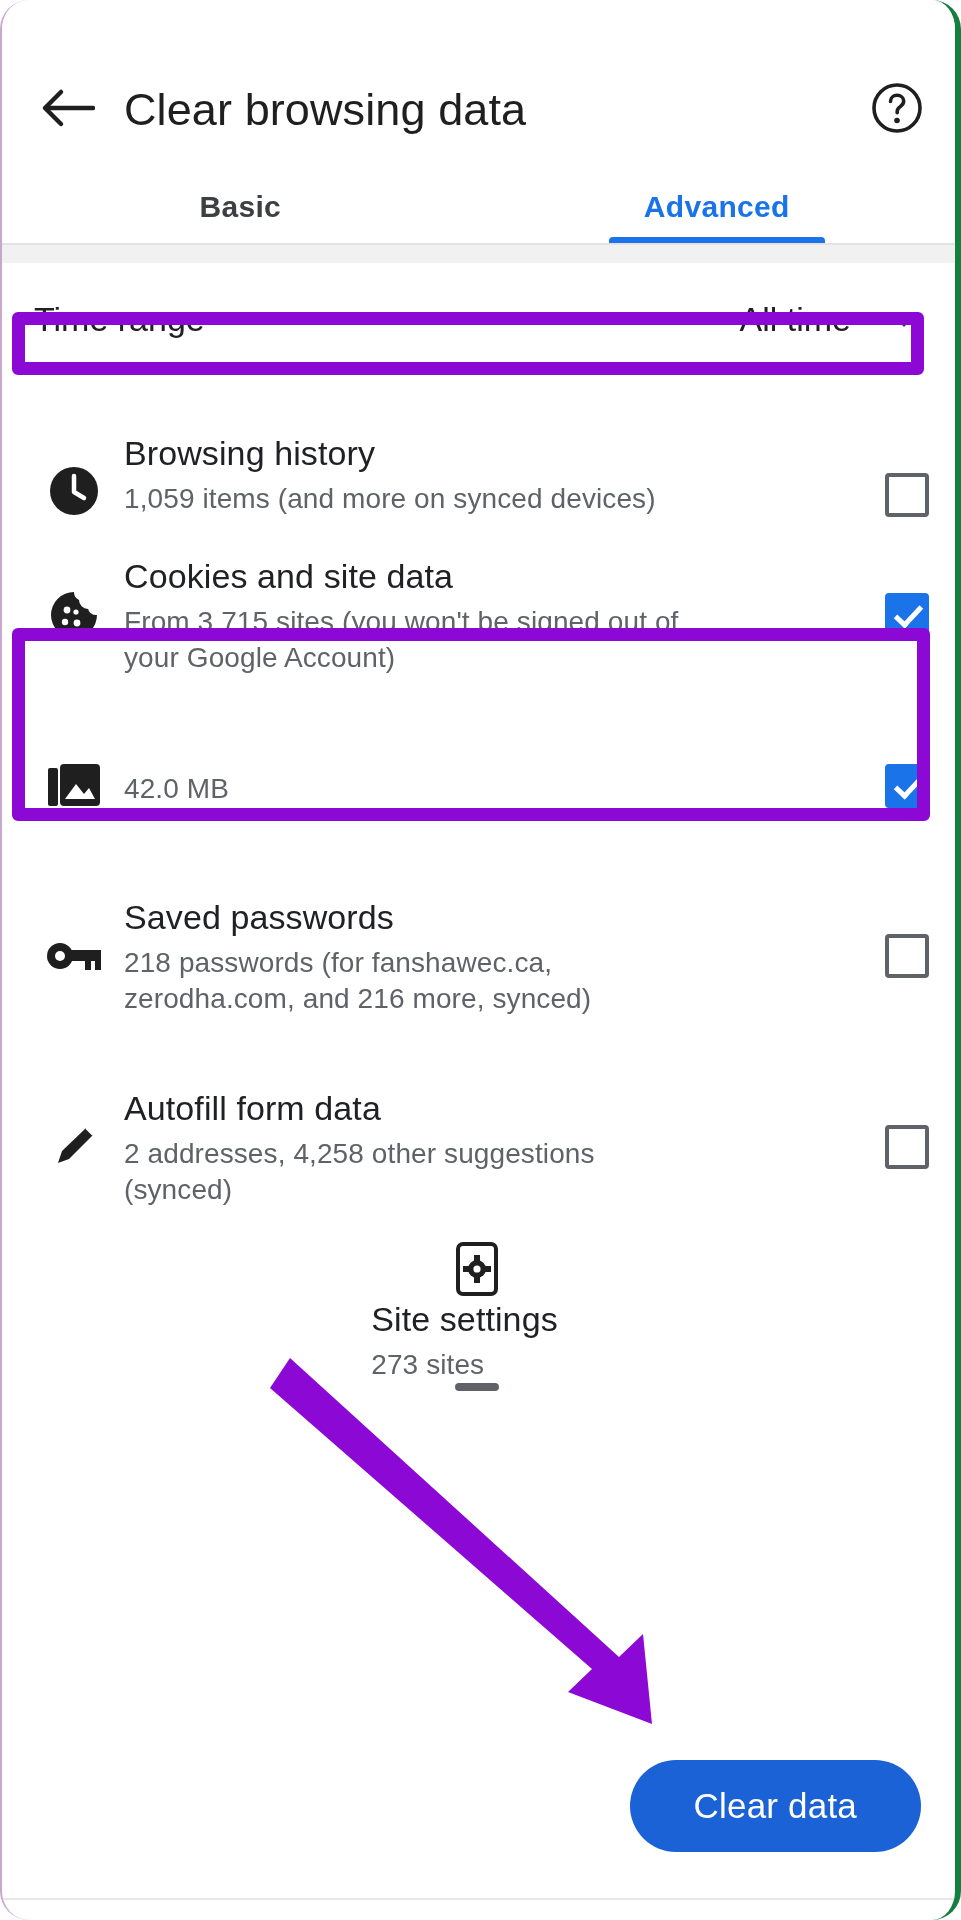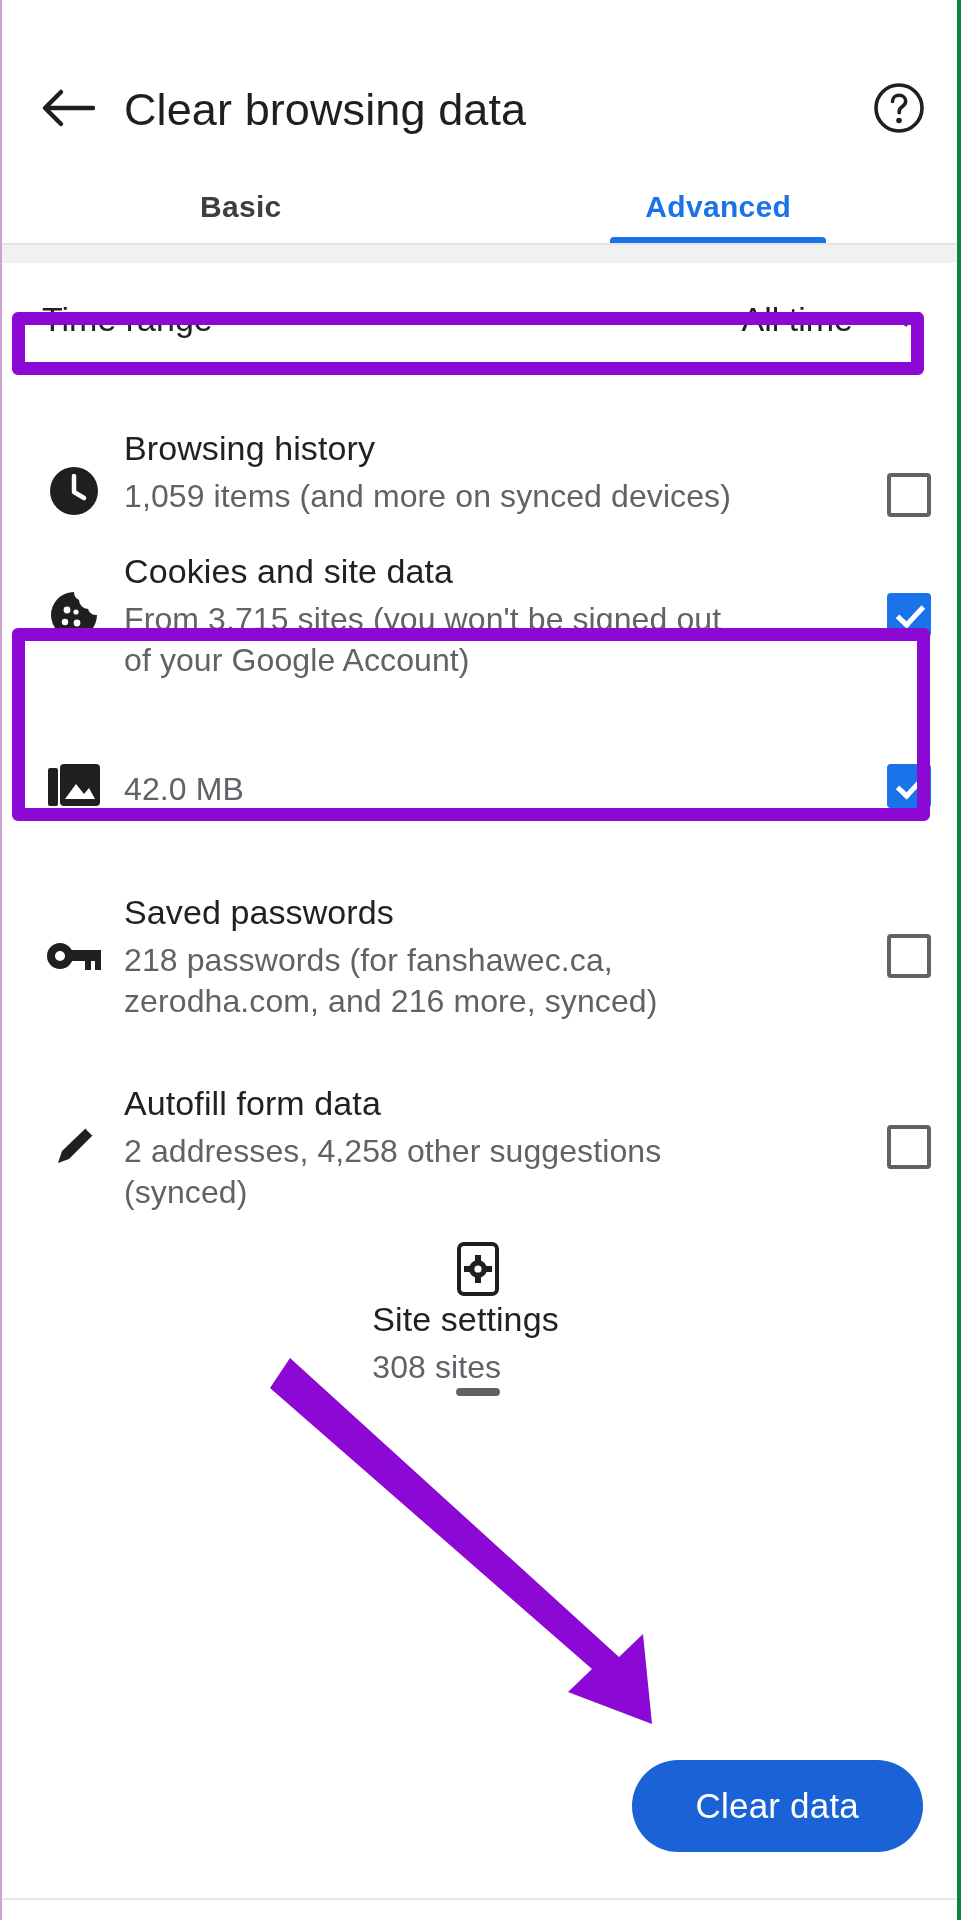--- a/index.html
+++ b/index.html
@@ -12,21 +12,22 @@
     -webkit-font-smoothing: antialiased;
   }
   #screen {
     position: relative;
     width: 961px;
     height: 1920px;
     background: #ffffff;
     overflow: hidden;
     box-sizing: border-box;
     border-left: 2px solid #c9a6cf;
-    border-right: 4px solid #15803d;
+    border-right: 6px solid #15803d;
+    border-radius: 29px;
   }
 
   
   .appbar {
     position: absolute;
     left: 0; top: 0;
     width: 100%;
     height: 245px;
     background: #ffffff;
     box-sizing: border-box;
@@ -143,33 +144,33 @@
     flex: 1 1 auto;
     padding-right: 24px;
   }
   .row-title {
     font-size: 34px;
     color: #202124;
     line-height: 1.3;
     letter-spacing: 0.1px;
   }
   .row-sub {
-    font-size: 32px;
+    font-size: 28px;
     color: #5f6368;
     line-height: 1.28;
     margin-top: 6px;
     letter-spacing: 0.1px;
   }
 
   
   .timerange-row {
     height: 112px;
     display: flex;
     align-items: center;
-    padding-left: 40px;
+    padding-left: 32px;
     padding-right: 36px;
     box-sizing: border-box;
   }
   .timerange-label {
     font-size: 34px;
     color: #202124;
     flex: 1 1 auto;
   }
   .timerange-value {
     font-size: 34px;
@@ -391,21 +392,21 @@
             <rect x="19" y="14" width="6" height="7"></rect>
             <rect x="19" y="35" width="6" height="7"></rect>
             <rect x="8" y="25" width="7" height="6"></rect>
             <rect x="29" y="25" width="7" height="6"></rect>
           </g>
           <circle cx="22" cy="28" r="3.6" fill="#ffffff"></circle>
         </svg>
       </div>
       <div class="row-text">
         <div class="row-title">Site settings</div>
-        <div class="row-sub">308 sites</div>
+        <div class="row-sub">273 sites</div>
       </div>
       <div class="checkbox"></div>
     </div>
 
   </div>
 
   <div class="hl" style="left:10px; top:312px; width:912px; height:63px;"></div>
   <div class="hl" style="left:10px; top:628px; width:918px; height:193px;"></div>
 
   <svg class="arrow-svg" viewBox="0 0 961 1920">

